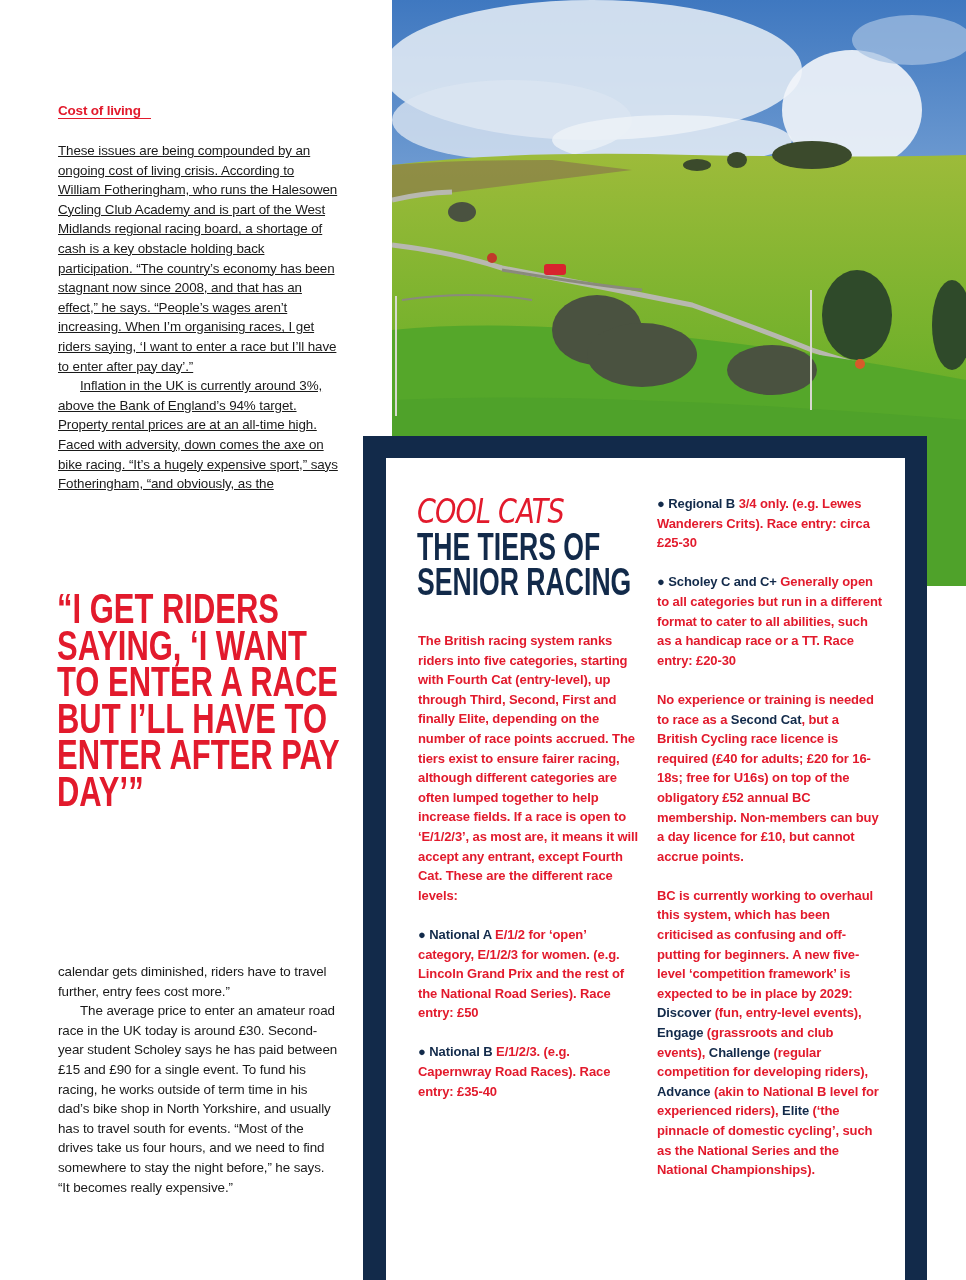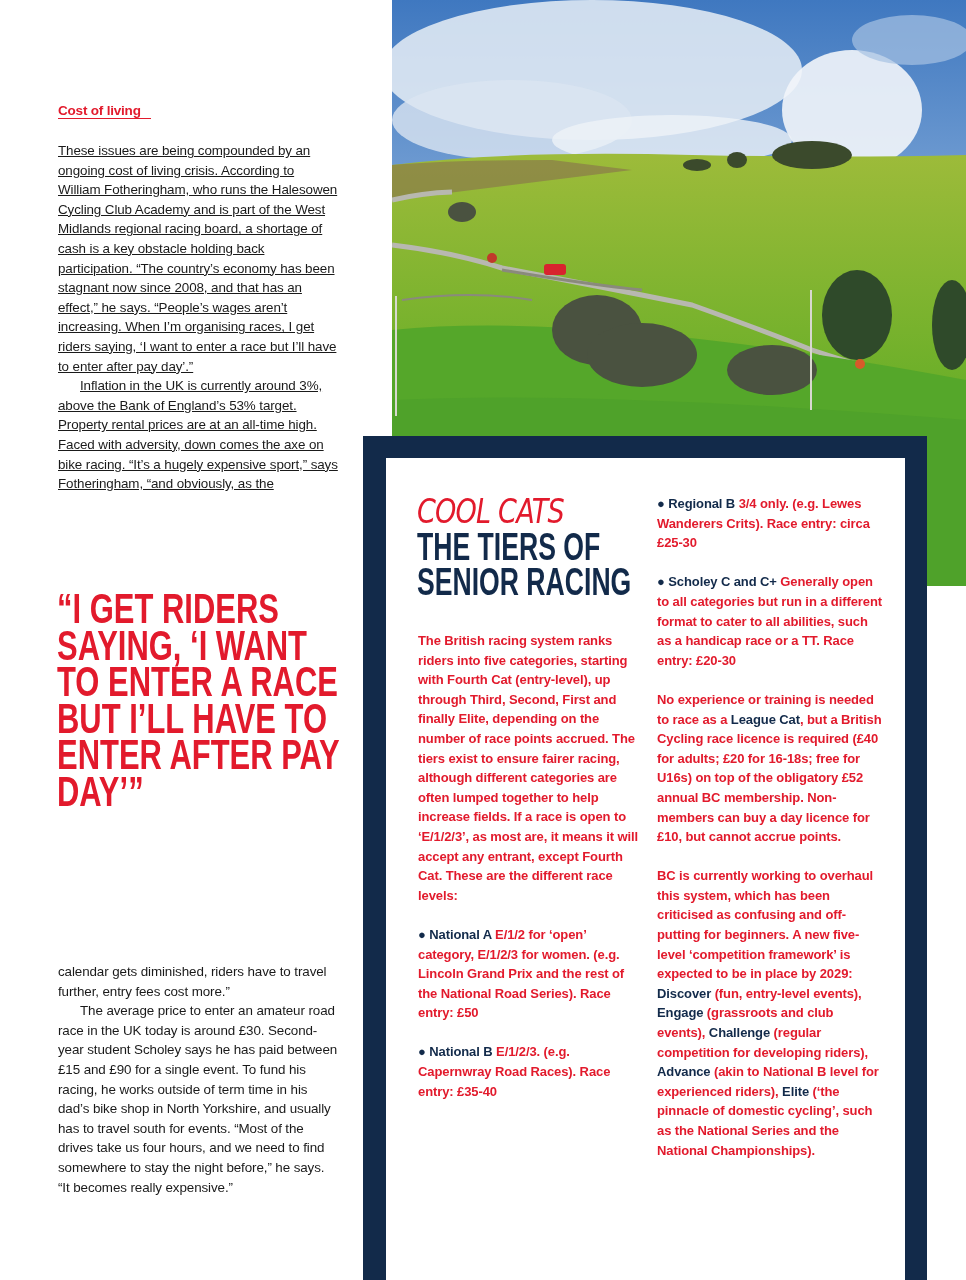--- a/index.html
+++ b/index.html
@@ -91,21 +91,21 @@
     <rect x="418" y="290" width="2" height="120" fill="#d8d8d0"></rect>
   </svg>
 </div>
 
 <div class="left-col">
   <span class="subhead">Cost of living</span>
 </div>
 
 <div class="p1">
   <p class="body-text">These issues are being compounded by an ongoing cost of living crisis. According to William Fotheringham, who runs the Halesowen Cycling Club Academy and is part of the West Midlands regional racing board, a shortage of cash is a key obstacle holding back participation. “The country’s economy has been stagnant now since 2008, and that has an effect,” he says. “People’s wages aren’t increasing. When I’m organising races, I get riders saying, ‘I want to enter a race but I’ll have to enter after pay day’.”</p>
-  <p class="body-text indent">Inflation in the UK is currently around 3%, above the Bank of England’s 53% target. Property rental prices are at an all-time high. Faced with adversity, down comes the axe on bike racing. “It’s a hugely expensive sport,” says Fotheringham, “and obviously, as the</p>
+  <p class="body-text indent">Inflation in the UK is currently around 3%, above the Bank of England’s 94% target. Property rental prices are at an all-time high. Faced with adversity, down comes the axe on bike racing. “It’s a hugely expensive sport,” says Fotheringham, “and obviously, as the</p>
 </div>
 
 <h2 class="pullquote">“I GET RIDERS SAYING, ‘I WANT TO ENTER A RACE BUT I’LL HAVE TO ENTER AFTER PAY DAY’”</h2>
 
 <div class="p3">
   <p class="body-text">calendar gets diminished, riders have to travel further, entry fees cost more.”</p>
   <p class="body-text indent">The average price to enter an amateur road race in the UK today is around £30. Second-year student Scholey says he has paid between £15 and £90 for a single event. To fund his racing, he works outside of term time in his dad’s bike shop in North Yorkshire, and usually has to travel south for events. “Most of the drives take us four hours, and we need to find somewhere to stay the night before,” he says. “It becomes really expensive.”</p>
 </div>
 
 <div class="page-num">28</div>
@@ -133,15 +133,15 @@
 
 <div class="box-col colB">
   <p>
     <span class="bullet">● </span><span class="navy">Regional B</span>
     <span>3/4 only. (e.g. Lewes Wanderers Crits). Race entry: circa £25-30</span>
   </p>
   <p>
     <span class="bullet">● </span><span class="navy">Scholey C and C+</span>
     <span>Generally open to all categories but run in a different format to cater to all abilities, such as a handicap race or a TT. Race entry: £20-30</span>
   </p>
-  <p><span>No experience or training is needed to race as a </span><span class="navy">League Cat</span><span>, but a British Cycling race licence is required  (£40 for adults; £20 for 16-18s; free for U16s) on top of the obligatory £52 annual BC membership. Non-members can buy a day licence for £10, but cannot accrue points.</span></p>
+  <p><span>No experience or training is needed to race as a </span><span class="navy">Second Cat</span><span>, but a British Cycling race licence is required  (£40 for adults; £20 for 16-18s; free for U16s) on top of the obligatory £52 annual BC membership. Non-members can buy a day licence for £10, but cannot accrue points.</span></p>
   <p><span>BC is currently working to overhaul this system, which has been criticised as confusing and off-putting for beginners. A new five-level ‘competition framework’ is expected to be in place by 2029: </span><span class="navy">Discover</span><span> (fun, entry-level events), </span><span class="navy">Engage</span><span> (grassroots and club events), </span><span class="navy">Challenge</span><span> (regular competition for developing riders), </span><span class="navy">Advance</span><span> (akin to National B level for experienced riders), </span><span class="navy">Elite</span><span> (‘the pinnacle of domestic cycling’, such as the National Series and the National Championships).</span></p>
 </div>
 
 </body></html>

